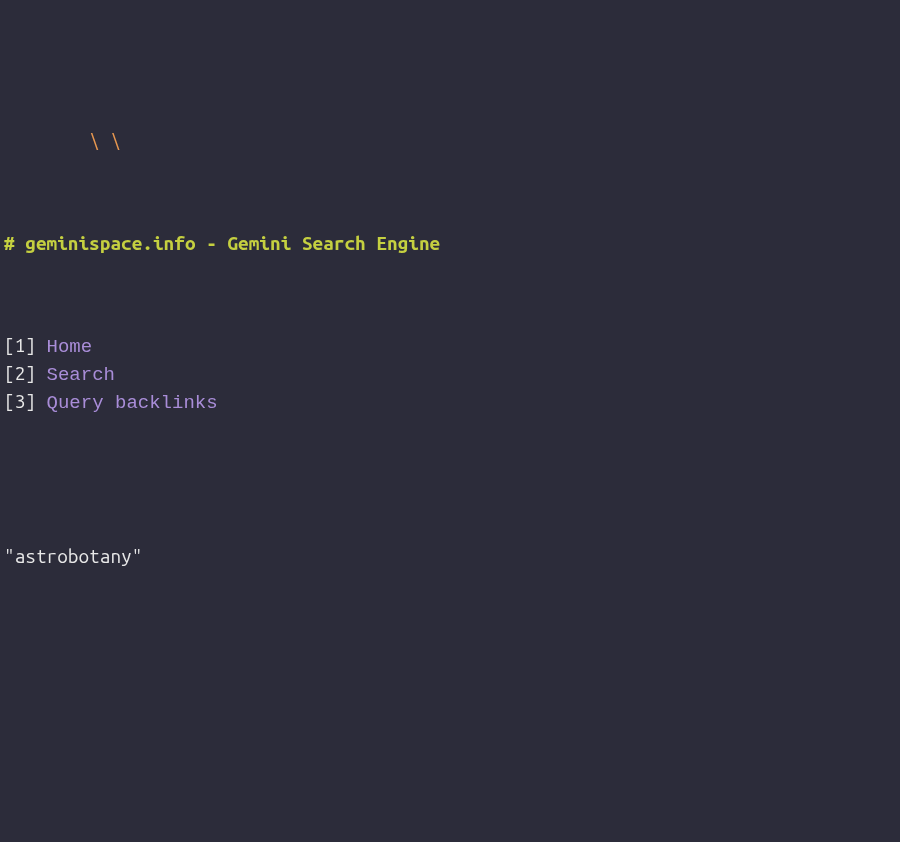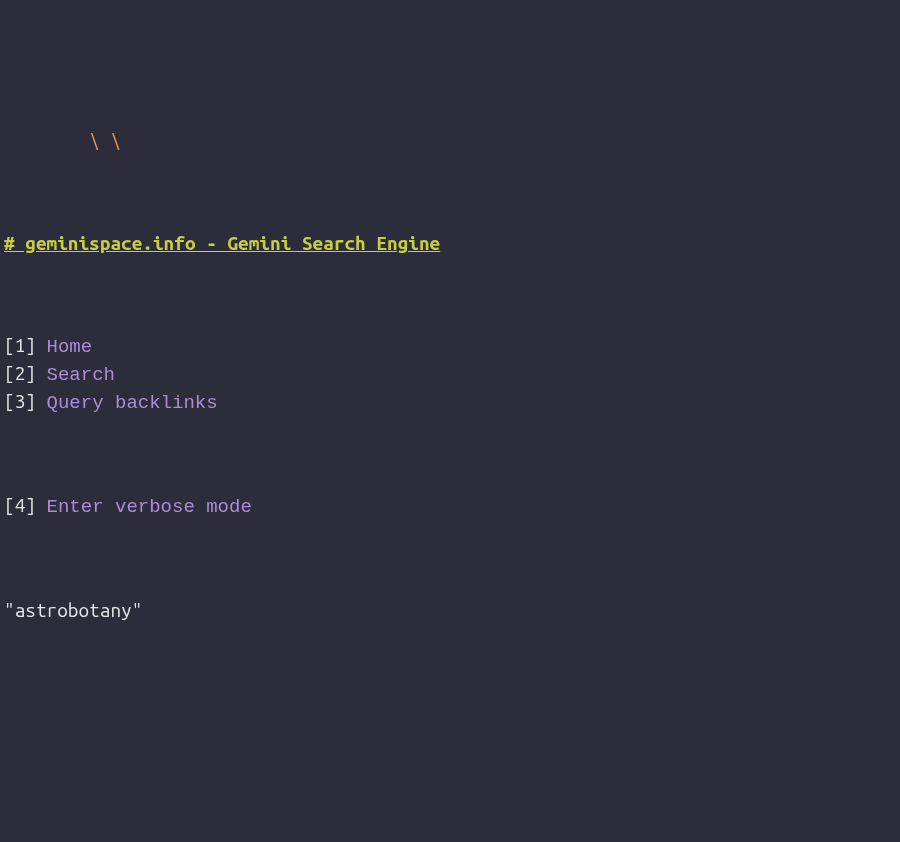--- a/index.html
+++ b/index.html
@@ -28,21 +28,20 @@
     }
     .prompt-teal {
       color: #5fcfcf;
     }
     .white {
       color: #e8e8e8;
     }
     .heading {
       color: #c5d040;
       font-weight: bold;
-      text-decoration: underline;
     }
     .bracket {
       color: #e8e8e8;
     }
     .link-purple {
       color: #a98dd8;
       font-family: Liberation Mono, monospace;
     }
     .line {
       white-space: pre;
@@ -56,21 +55,20 @@
 
 
 
 <div class="content">
 <div class="line"><span class="ascii-art">        </span><span class="ascii-orange">\ \</span><span class="ascii-art"></span></div>
 <div class="line"> </div>
 <div class="line"><span class="heading"># geminispace.info - Gemini Search Engine</span></div>
 <div class="line"> </div>
 <div id="nav-container"><div class="line"><span class="bracket">[</span><span class="white">1</span><span class="bracket">] </span><span class="link-purple">Home</span></div><div class="line"><span class="bracket">[</span><span class="white">2</span><span class="bracket">] </span><span class="link-purple">Search</span></div><div class="line"><span class="bracket">[</span><span class="white">3</span><span class="bracket">] </span><span class="link-purple">Query backlinks</span></div></div>
 <div class="line"> </div>
-<div class="line"><span class="bracket">[</span><span class="white">4</span><span class="bracket">] </span><span class="link-purple">Enter verbose mode</span></div>
 <div class="line"> </div>
 <div class="line"><span class="white">"astrobotany"</span></div>
 <div class="line"> </div>
 
 </div>
 
 
 
 
 </body></html>

